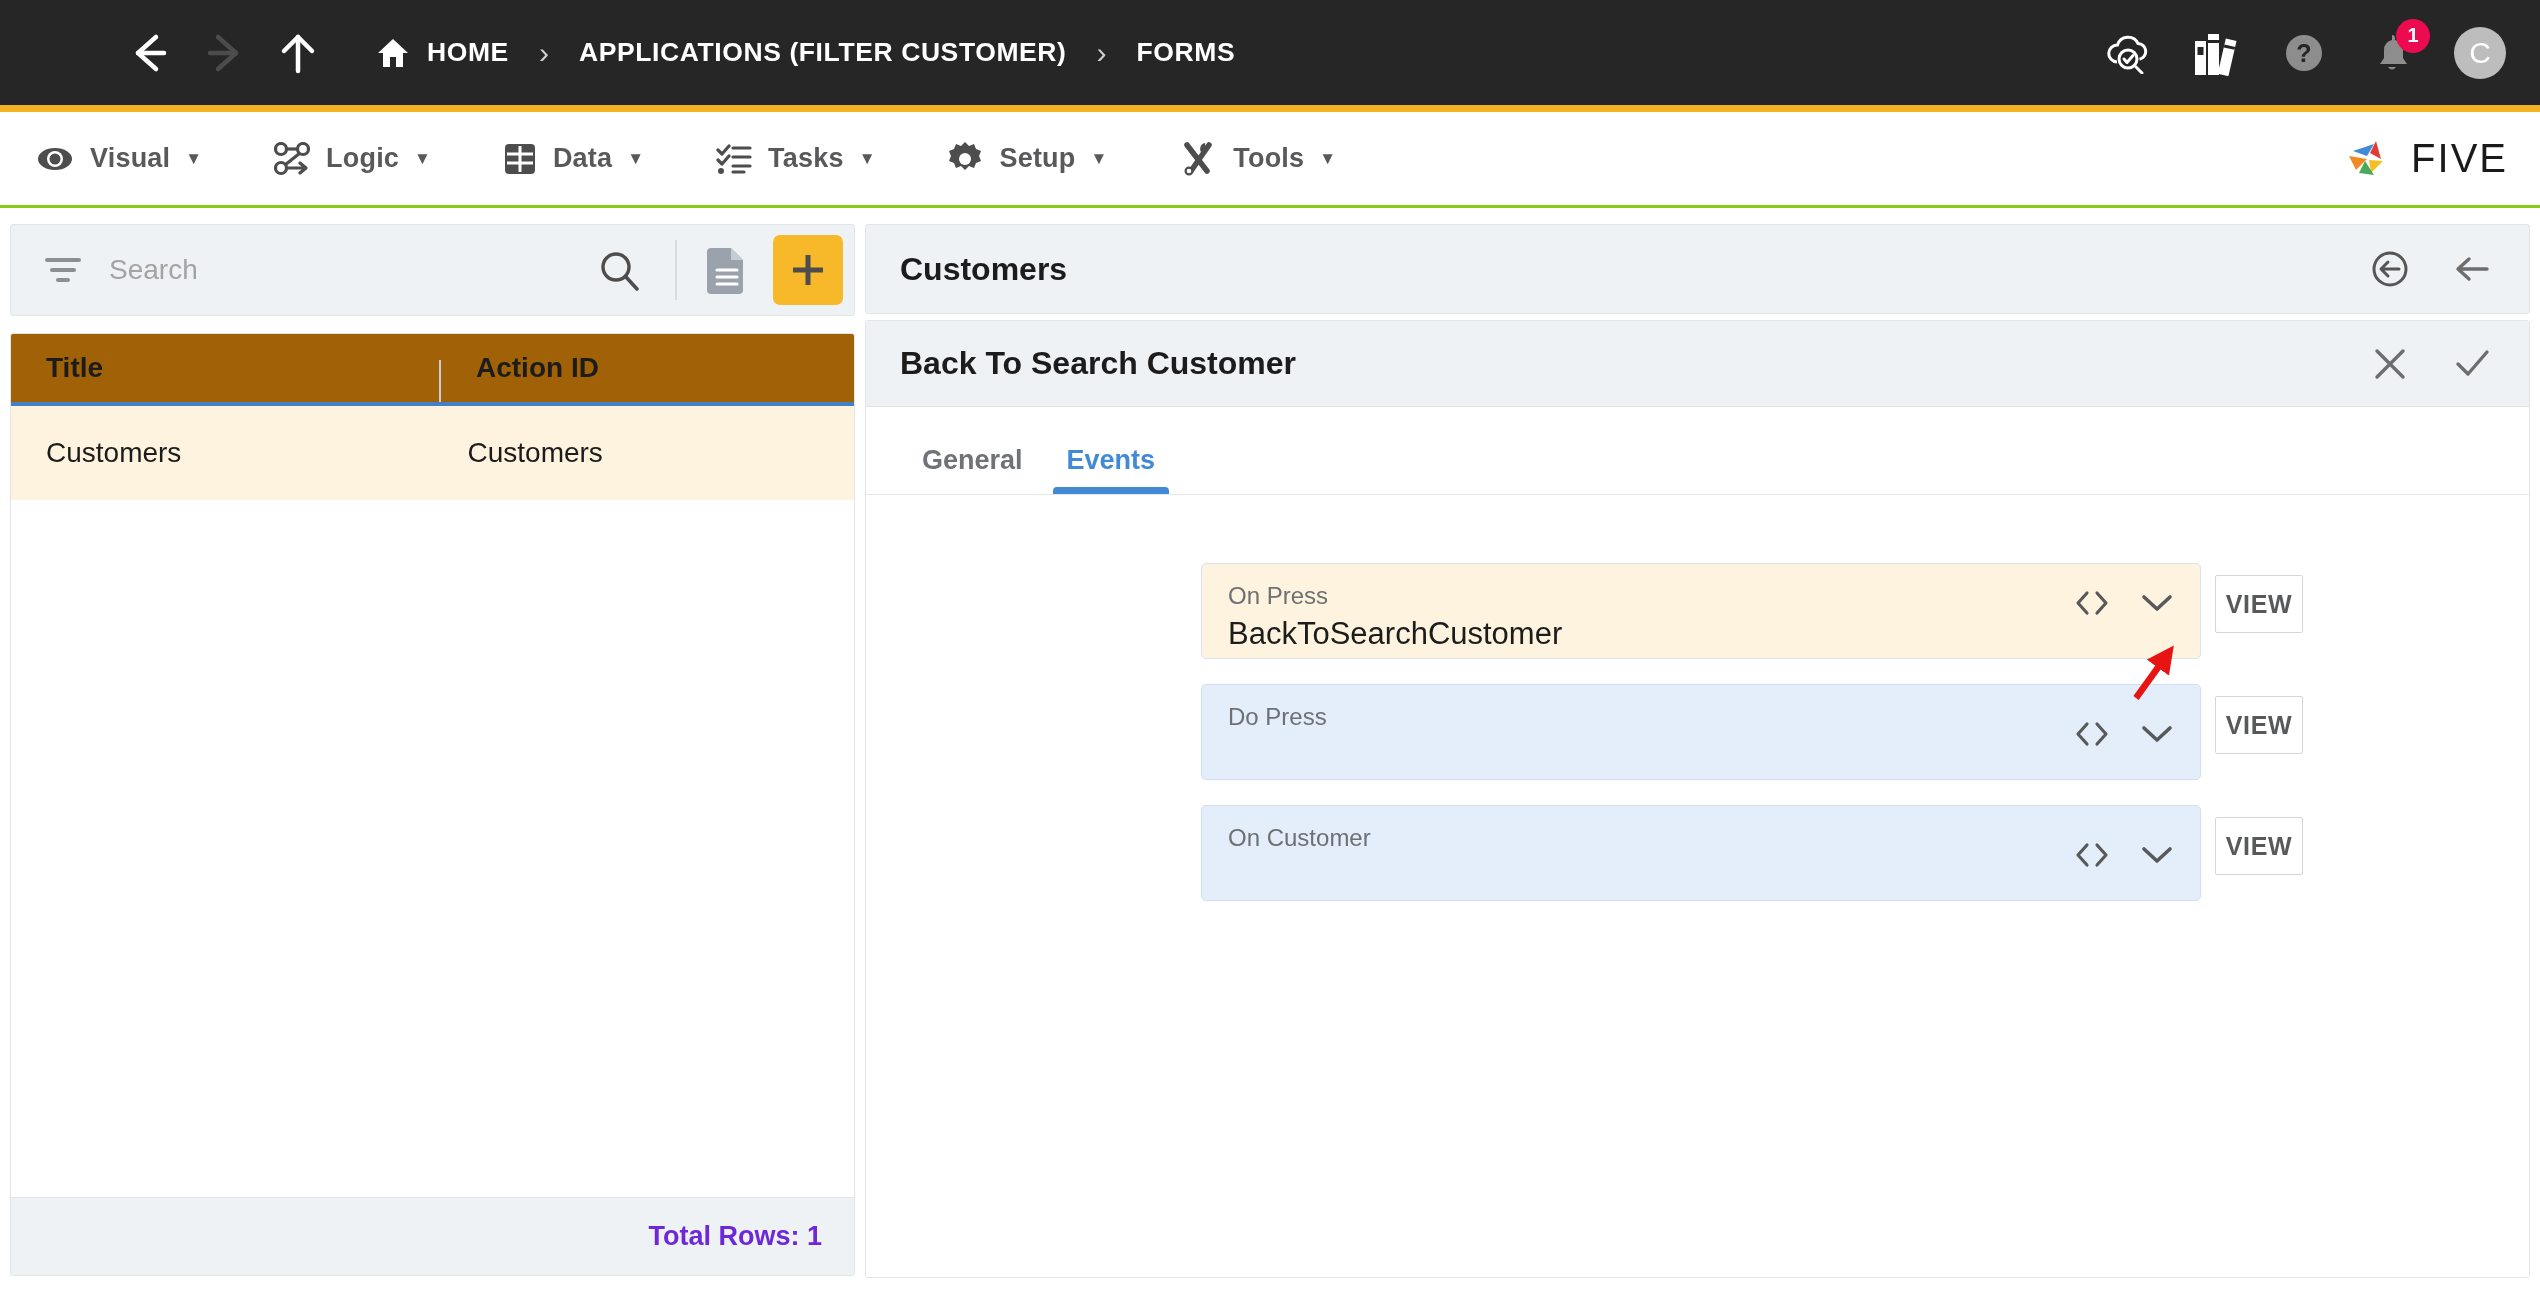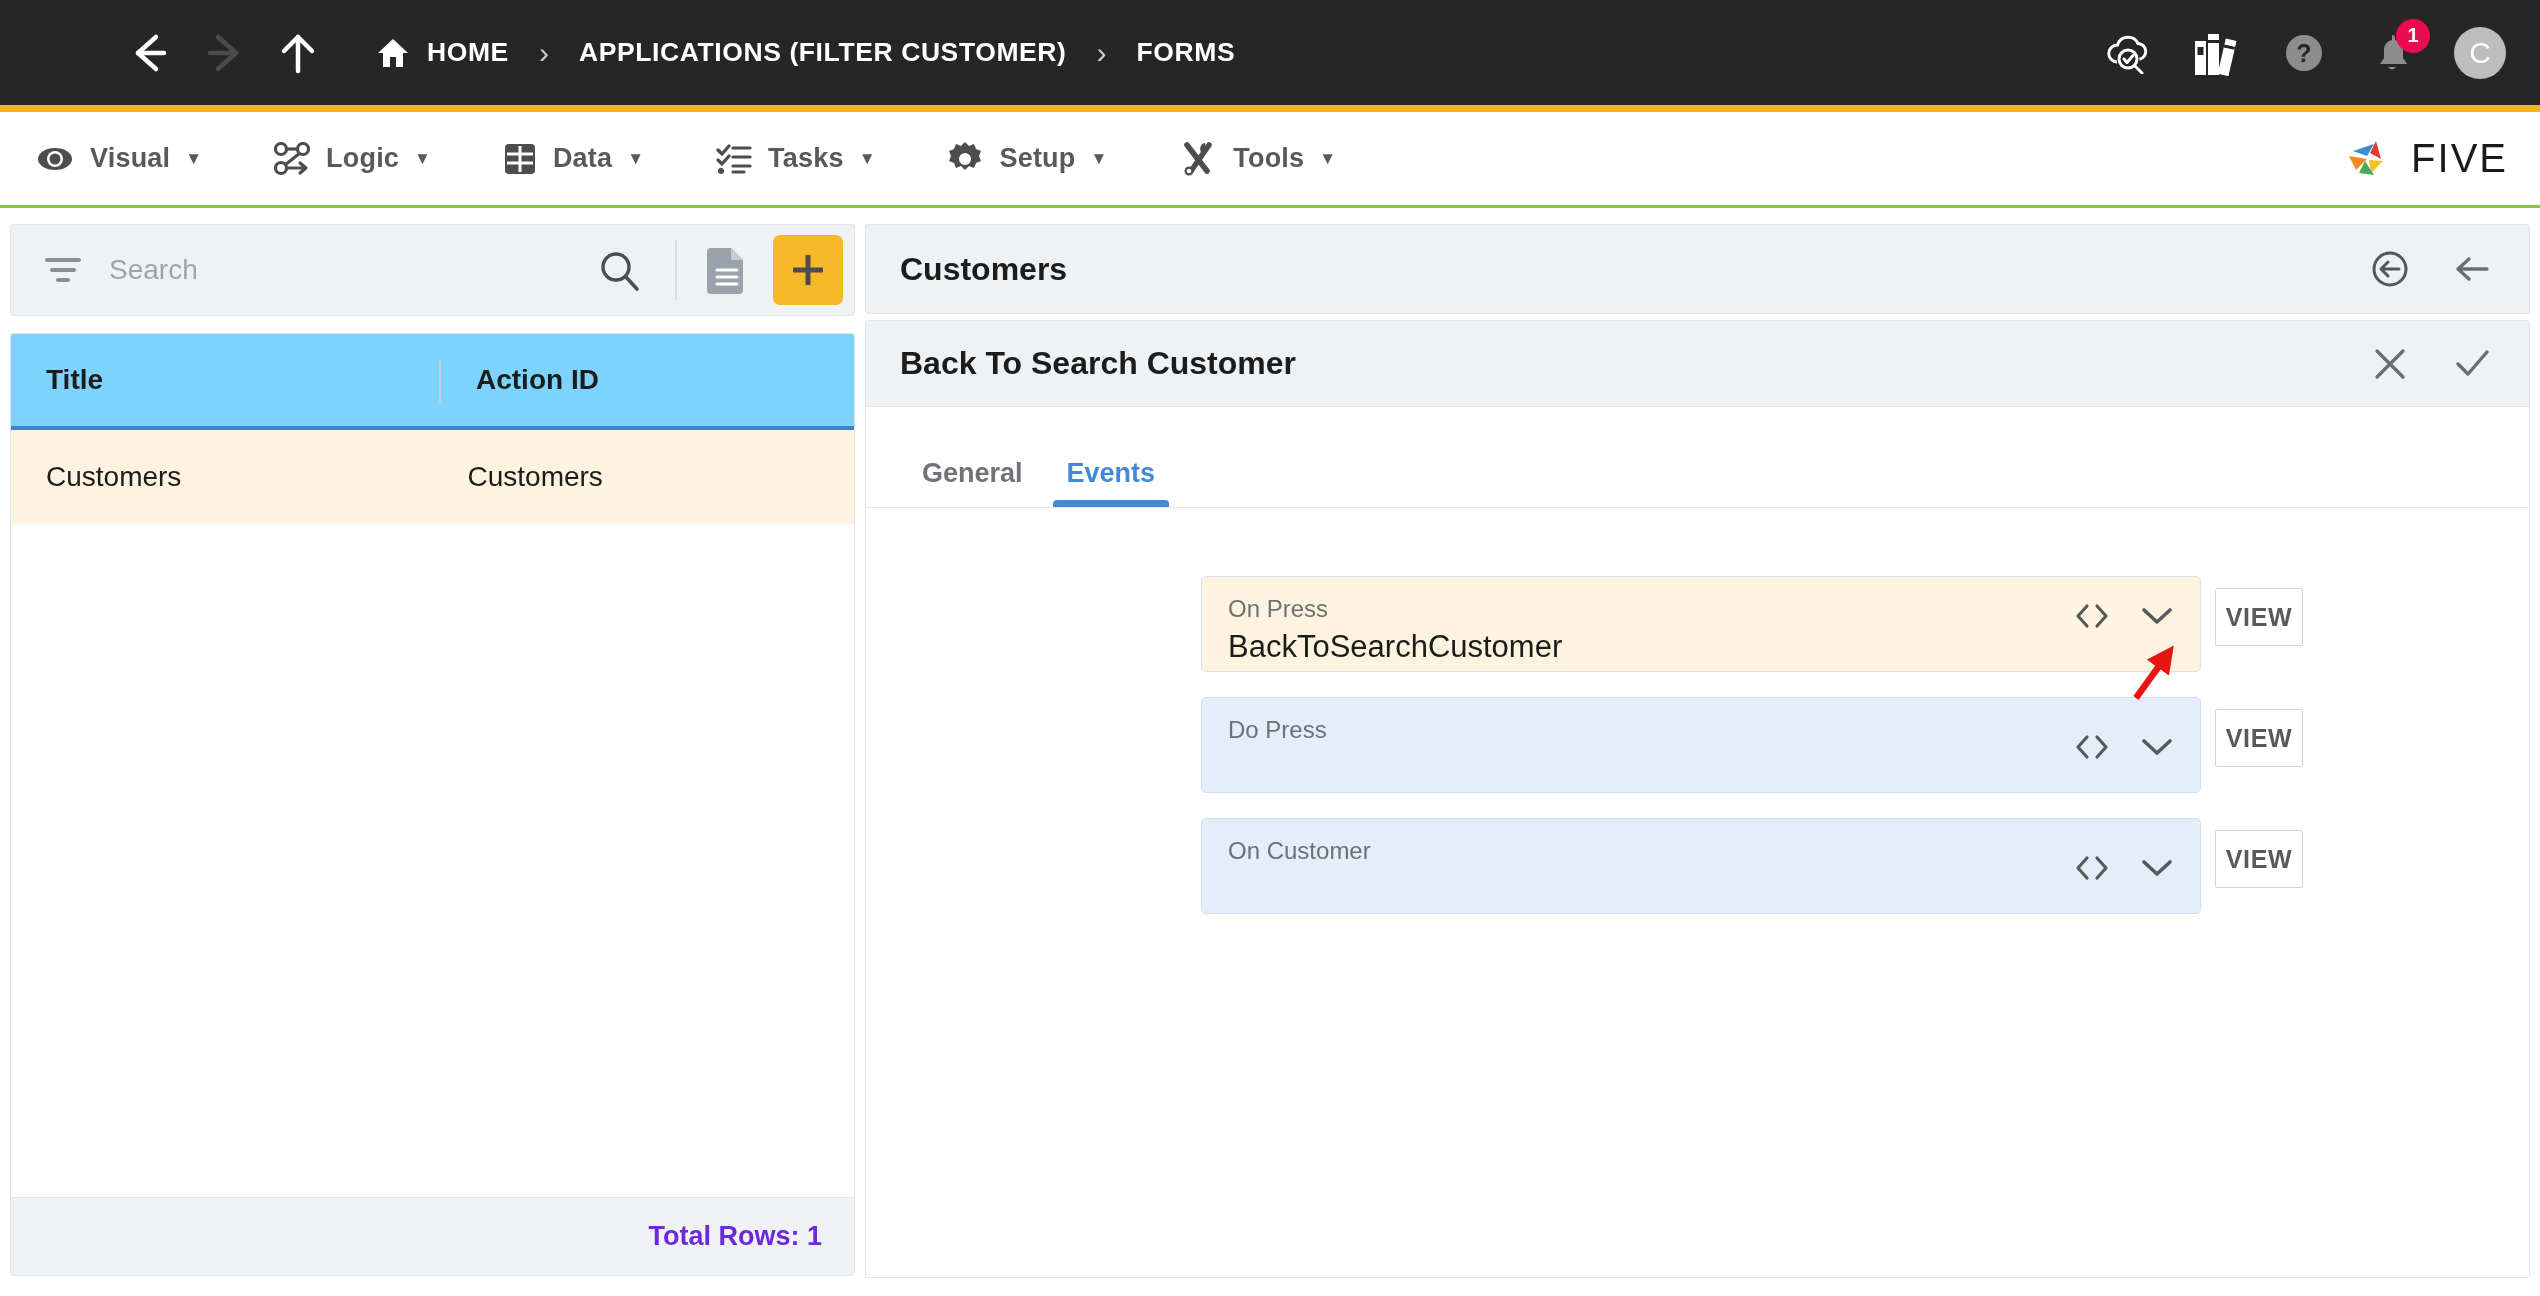--- a/index.html
+++ b/index.html
@@ -77,21 +77,21 @@
   .plus-btn {
     width:70px; height:70px; background:#f7b92a; border-radius:7px; margin:0 11px 0 18px;
     display:flex; align-items:center; justify-content:center; cursor:pointer;
   }
 
   .gridbox {
     margin-top:17px; height:943px; border:1px solid #e2e5e8; border-radius:3px;
     background:#fff; display:flex; flex-direction:column; overflow:hidden;
   }
   .grid-header {
-    height:96px; background:#7dd3fc; display:flex; align-items:center;
+    height:72px; background:#a16207; display:flex; align-items:center;
     border-bottom:4px solid #4281c4;
   }
   .gh-cell { font-size:28px; font-weight:bold; color:#1c1c1c; padding-left:35px; display:flex; align-items:center; height:100%;}
   .gh-c1 { width:430px; position:relative; }
   .gh-c1:after { content:""; position:absolute; right:0; top:26px; height:42px; width:2px; background:#c9ced2; }
   .grid-row {
     height:94px; display:flex; align-items:center; background:#fdf3de; cursor:pointer;
   }
   .gr-cell { font-size:28px; color:#1c1c1c; padding-left:35px; width:430px; }
   .grid-body { flex:1; background:#fff; }
@@ -113,21 +113,21 @@
   .rp-card {
     margin-top:6px; border:1px solid #e2e5e8; border-radius:3px; background:#fff;
     height:958px; display:flex; flex-direction:column; overflow:hidden;
   }
   .rp-subhead {
     height:86px; background:#eff2f4; display:flex; align-items:center;
     padding:0 28px 0 34px; border-bottom:1px solid #e2e5e8;
   }
   .rp-subtitle { font-size:32px; font-weight:bold; color:#1c1c1c; flex:1; }
 
-  .tabs { height:101px; display:flex; align-items:flex-end; padding-left:34px; border-bottom:1px solid #e6e6e6; background:#fff;}
+  .tabs { height:88px; display:flex; align-items:flex-end; padding-left:34px; border-bottom:1px solid #e6e6e6; background:#fff;}
   .tab {
     font-size:27px; font-weight:bold; color:#6f7276; padding:0 22px 18px 22px;
     cursor:pointer; position:relative;
   }
   .tab.active { color:#4289d6; }
   .tab.active:after {
     content:""; position:absolute; left:8px; right:8px; bottom:0; height:7px;
     background:#4289d6; border-radius:4px 4px 0 0;
   }
 

